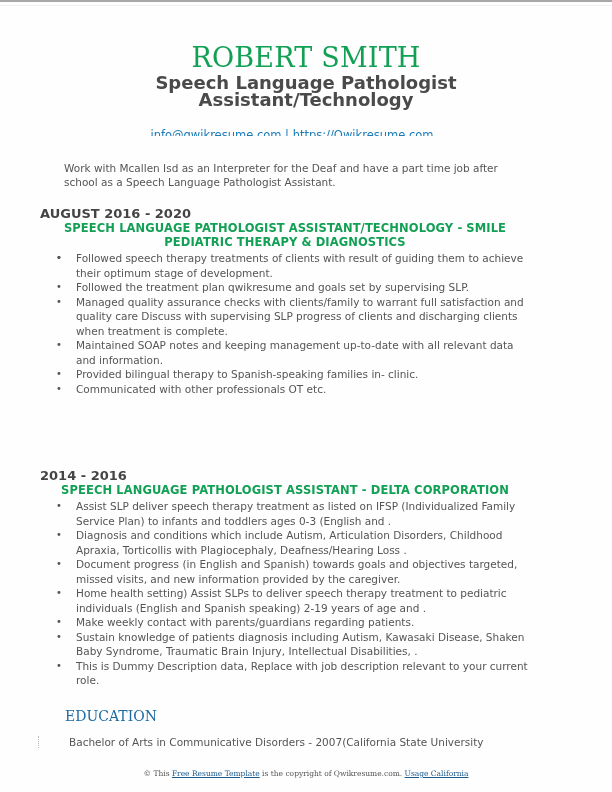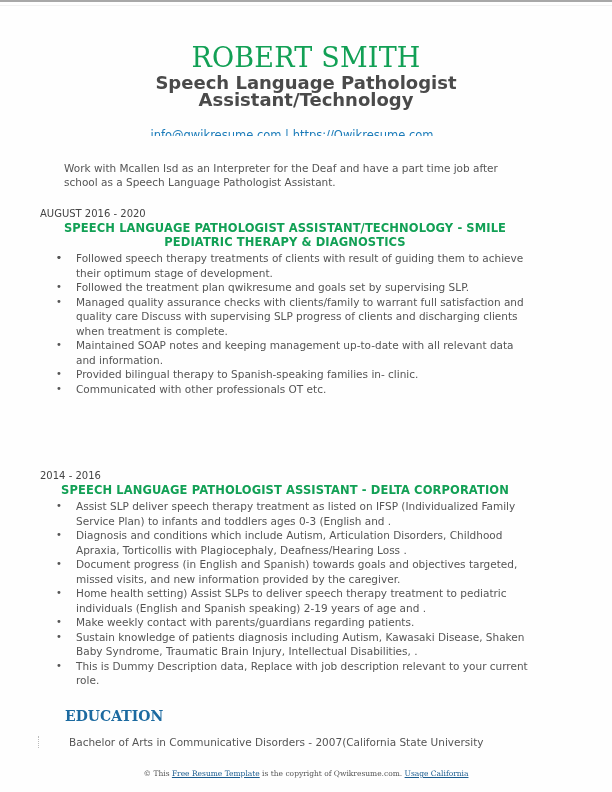--- a/index.html
+++ b/index.html
@@ -70,22 +70,22 @@
       font-size: 10.5px;
       line-height: 14px;
       color: #555;
     }
     .job {
       position: absolute;
       left: 40px;
       width: 490px;
     }
     .job-dates {
-      font-size: 10px;
-      font-weight: normal;
+      font-size: 13px;
+      font-weight: bold;
       color: #444;
       line-height: 14px;
     }
     .job-title {
       font-size: 11.5px;
       font-weight: bold;
       color: #12a055;
       line-height: 14px;
       letter-spacing: 0.1px;
       text-align: center;
@@ -104,21 +104,21 @@
     .bullets li .dot {
       position: absolute;
       left: 16px; top: 0;
       font-size: 10px;
       color: #555;
     }
     .edu-heading {
       position: absolute;
       left: 65px; top: 707px;
       font-family: "DejaVu Serif", serif;
-      font-weight: bold;
+      font-weight: normal;
       font-size: 14px;
       color: #1c6aa0;
       line-height: 18px;
     }
     .edu-marker {
       position: absolute;
       left: 38px; top: 736px;
       width: 1px; height: 12px;
       border-left: 1px dotted #bbb;
     }

